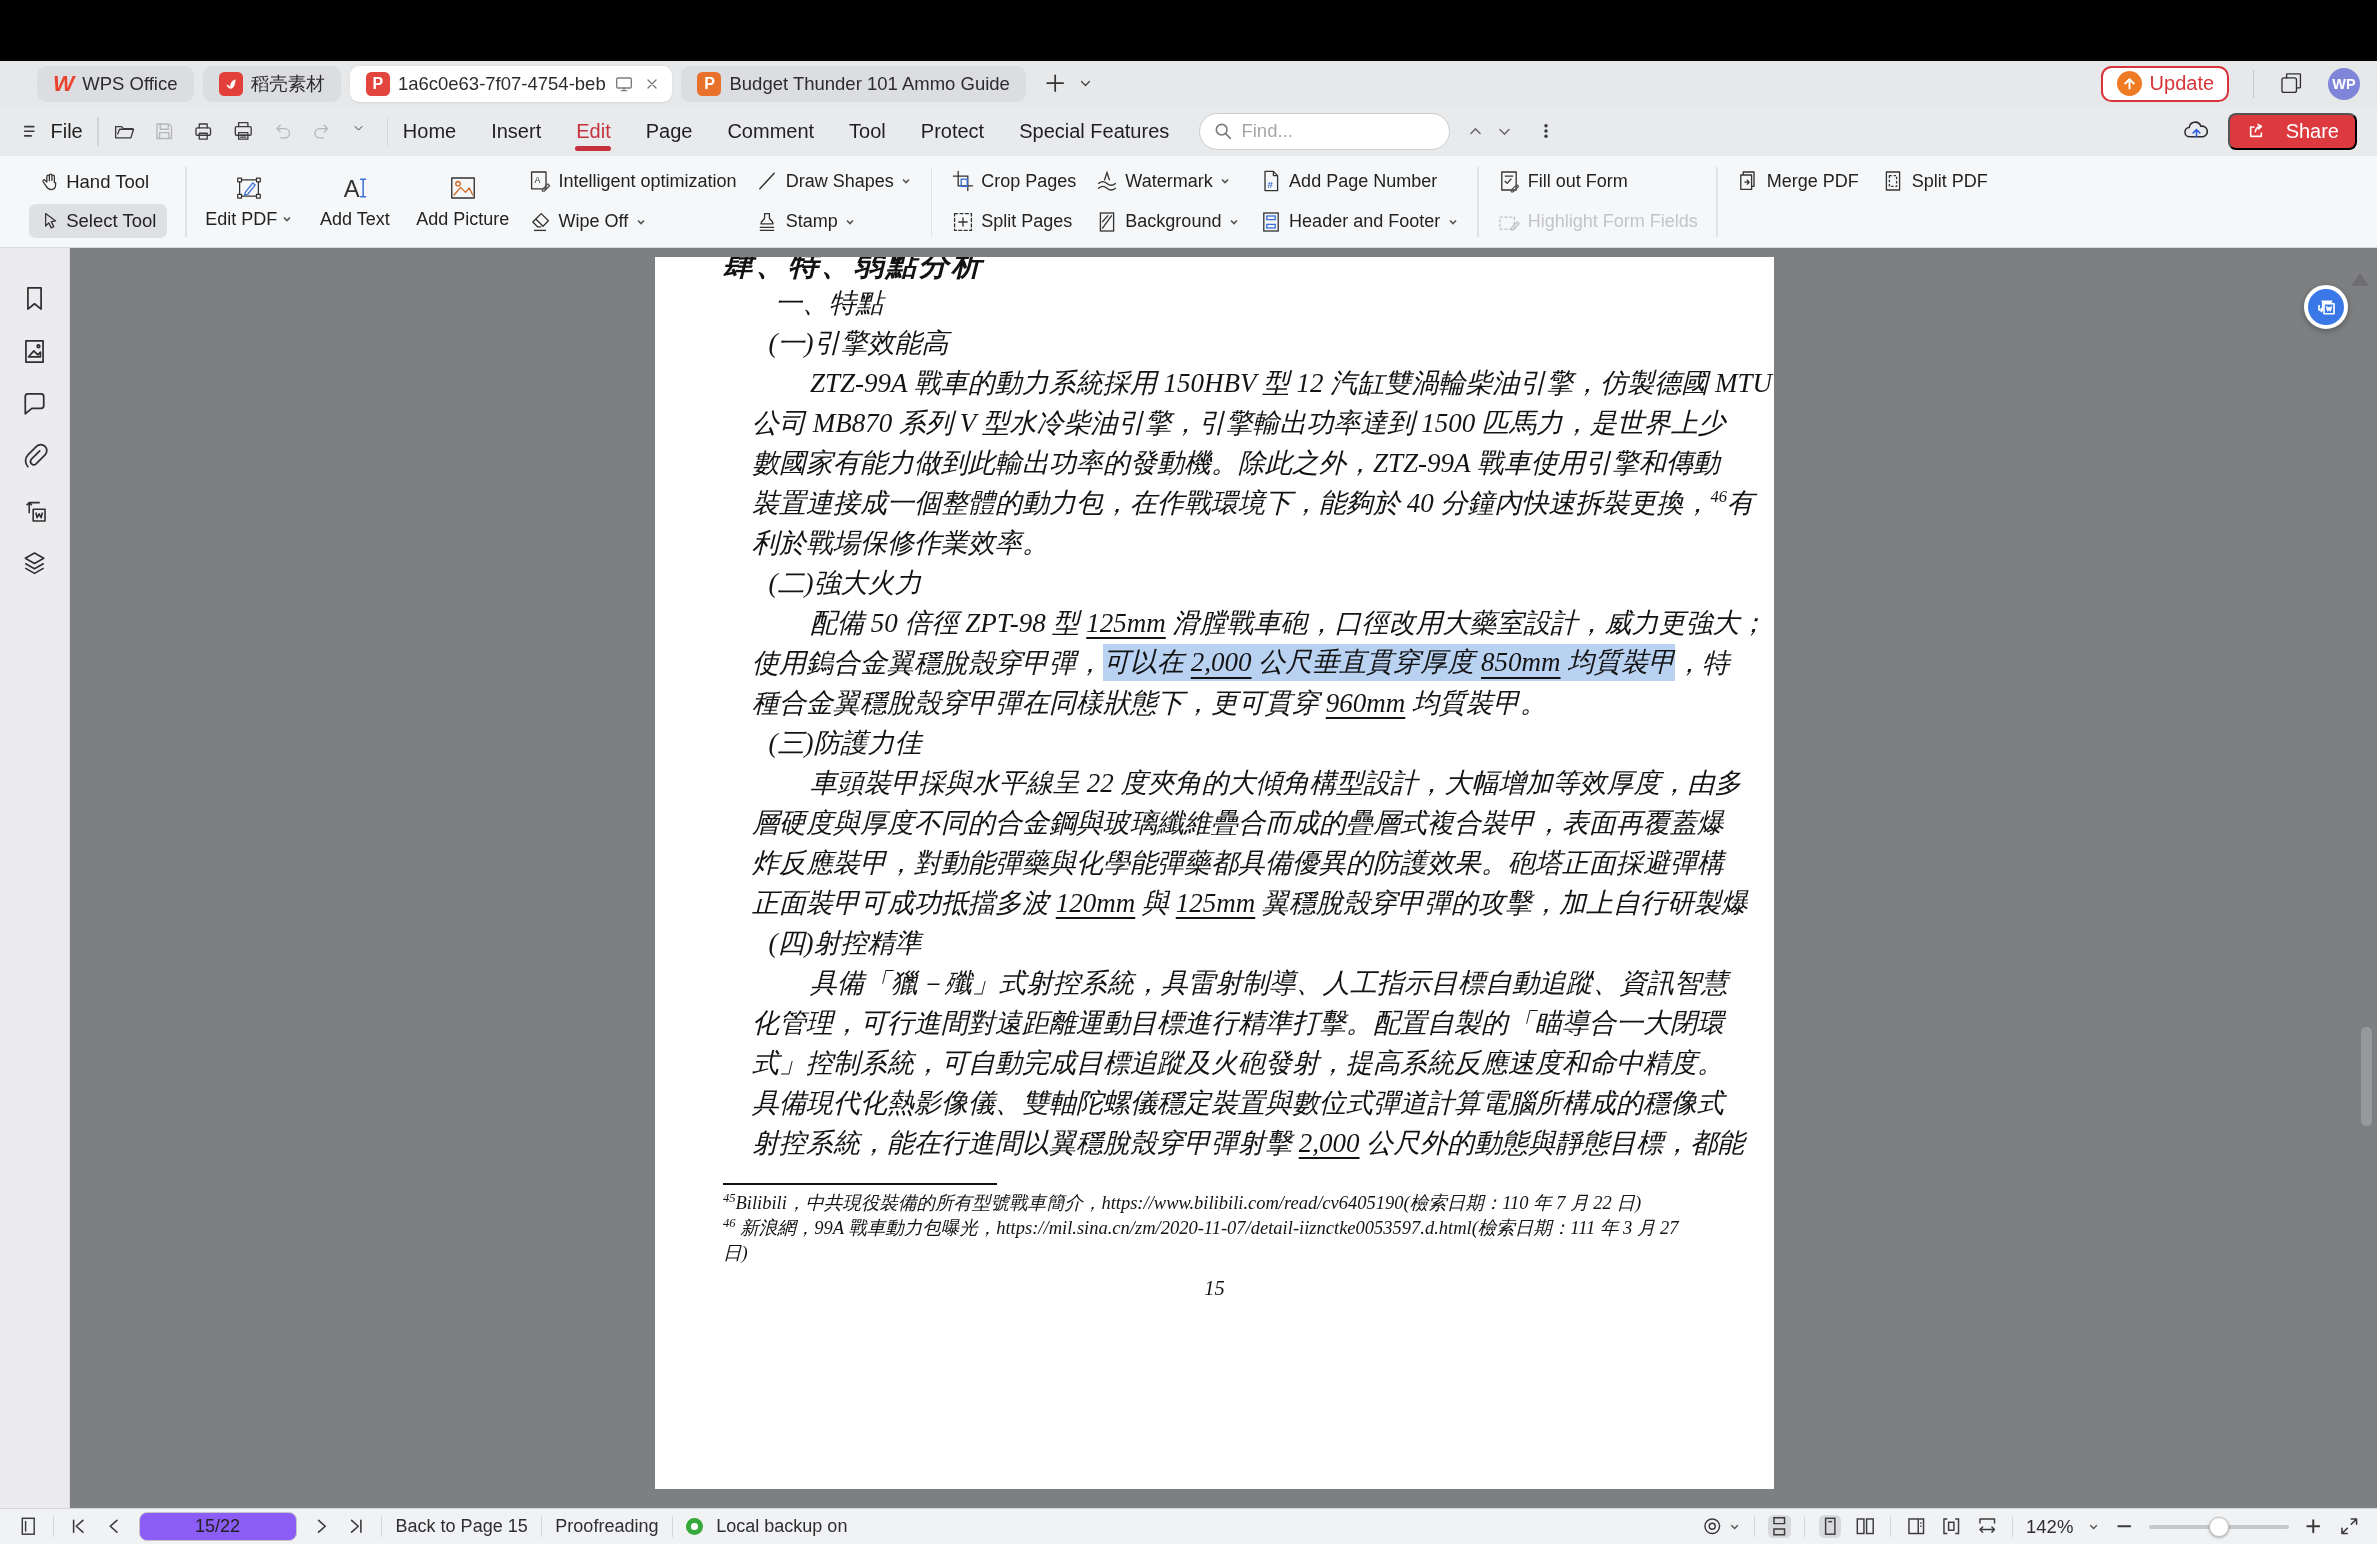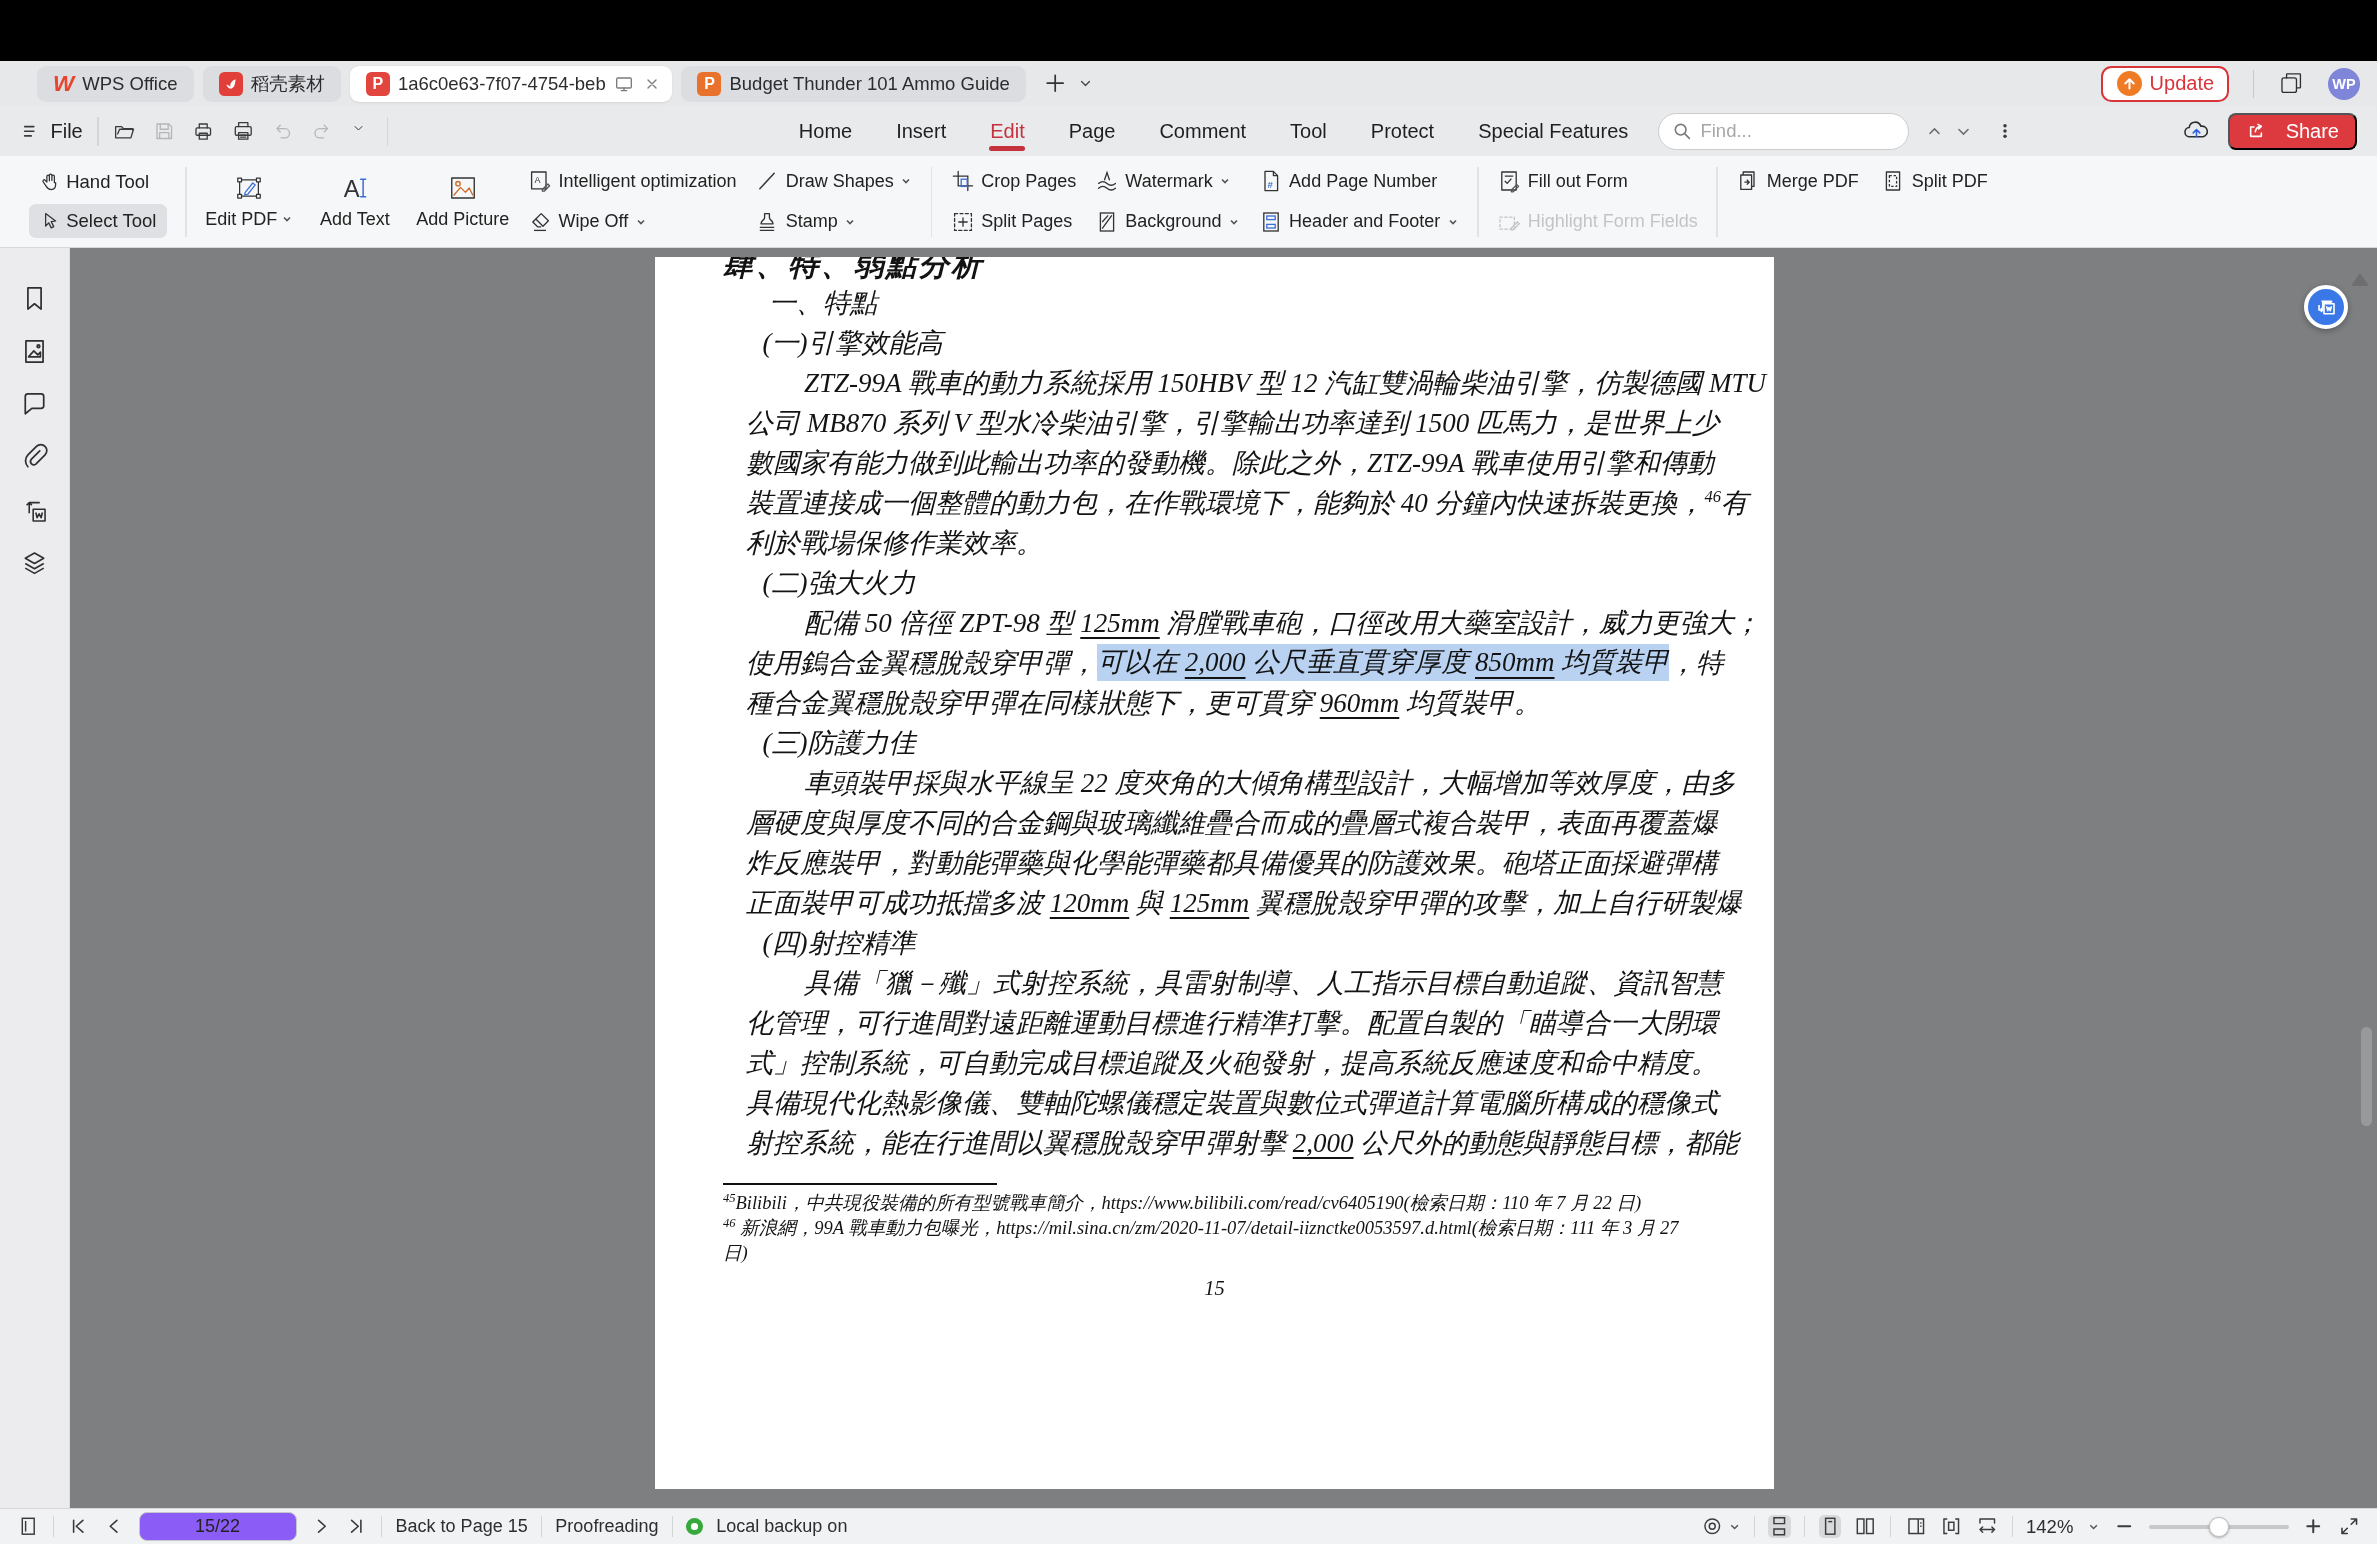--- a/index.html
+++ b/index.html
@@ -37,21 +37,21 @@
     font-size:14.5px; font-weight:bold; display:flex; align-items:center; justify-content:center;
     margin-left:14.5px; }
 
   
   .menubar { height:50px; background:#e9eaec; display:flex; align-items:center; padding:0 20px; }
   .file-grp { display:flex; align-items:center; gap:8px; font-size:20px; color:#222; }
   .m-ic { width:22.5px; height:22.5px; color:#3b3b3d; }
   .m-ic.dis { color:#b5b6b8; }
   .mdiv { width:1.3px; height:29px; background:#d4d5d7; margin:0 14.5px; }
   .micons { display:flex; align-items:center; gap:17px; }
-  .menu-items { display:flex; gap:44px; margin-left:396px; font-size:20px; color:#1f1f21; }
+  .menu-items { display:flex; gap:35px; font-size:20px; color:#1f1f21; }
   .menu-item { position:relative; height:50px; display:flex; align-items:center; }
   .menu-item.active { color:#c4323e; }
   .menu-item.active::after { content:""; position:absolute; left:50%; transform:translateX(-50%);
     bottom:5.3px; width:36px; height:4.6px; border-radius:2.6px; background:#c4323e; }
   .find-box { margin-left:30px; width:251px; height:37px; border-radius:18.5px; background:#fff;
     border:1.3px solid #cbccce; display:flex; align-items:center; gap:8px; padding:0 13.2px; }
   .find-box input { border:none; outline:none; font-size:18.5px; color:#555; width:158px;
     background:transparent; font-family:inherit; }
   .find-box input::placeholder { color:#a5a6a8; }
   .updown { display:flex; gap:12px; margin-left:17px; color:#6a6a6c; }
@@ -81,21 +81,21 @@
   
   .workspace { position:relative; height:1260px; display:flex; background:#7e7f81; }
   .sidebar { width:70px; background:#ececee; border-right:0.7px solid #dcdcde;
     display:flex; flex-direction:column; align-items:center; padding-top:36px; gap:24px; }
   .sb-ic { width:29px; height:29px; color:#2f2f31; }
   .docarea { position:relative; flex:1;font-style:italic; }
   .page { position:absolute; left:585px; top:9.2px; width:1119px; height:1232px; background:#fff;
     overflow:hidden; }
   .doc-margin { margin-left:91px; padding-top:0; }
   .line { font-family:"Liberation Serif","DejaVu Serif",serif; color:#131313;
-    font-size:27px; line-height:40px; width:966px; white-space:nowrap; }
+    font-size:27px; line-height:40px; width:966px; white-space:nowrap;margin-left:6px; }
   .line.h { font-size:30px; font-weight:bold; line-height:36px; margin-top:-10.6px;
     margin-left:-23px; letter-spacing:2.6px; }
   .line.s1 { padding-left:23px; }
   .line.s2 { padding-left:16.5px; }
   .line.first { text-indent:58px; }
   .u { text-decoration:underline; text-decoration-thickness:1.7px; text-underline-offset:4.6px; }
   .hl { background:#b9d2f2; padding:3.3px 0; }
   .sup { vertical-align:super; font-size:16.5px; line-height:0; }
   .fnsep { width:274px; border-top:2px solid #111; margin:20px 0 6.6px 68px; }
   .fns { margin-left:68px; }

